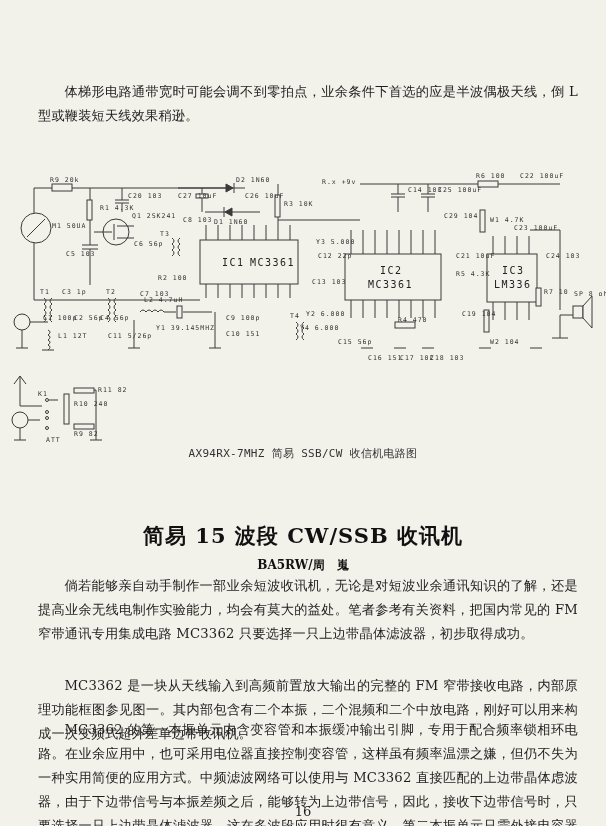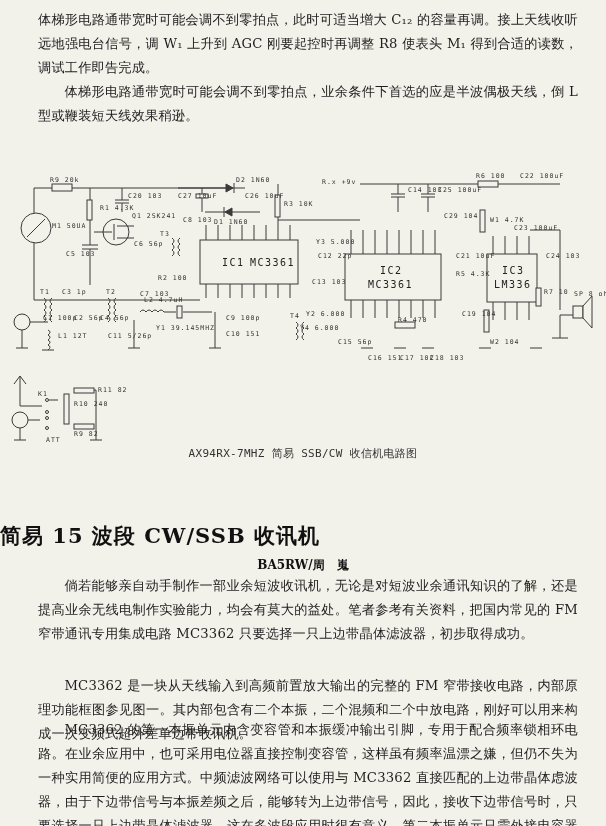--- a/index.html
+++ b/index.html
@@ -25,21 +25,21 @@
     font-family: "DejaVu Sans Mono", "Liberation Mono", monospace;
     font-size: 6.5px; fill: #333; letter-spacing: 1px;
   }
   .schematic .ic-label { font-size: 10px; letter-spacing: 1.5px; fill: #222; }
   .caption {
     position: absolute; top: 446px; left: 0; width: 606px; text-align: center;
     font-family: "DejaVu Sans Mono", "Liberation Mono", monospace;
     font-size: 11px; color: #333; letter-spacing: 0.3px;
   }
   .article-title {
-    position: absolute; top: 522px; left: 0; width: 606px; text-align: left;
+    position: absolute; top: 522px; left: 0; width: 606px; text-align: center;
     font-size: 21px; font-weight: bold; letter-spacing: 1px; color: #111;
   }
   .byline {
     position: absolute; top: 557px; left: 0; width: 606px; text-align: center;
     font-size: 12px; font-weight: bold; color: #111;
   }
   .page-number {
     position: absolute; top: 804px; left: 0; width: 606px; text-align: center;
     font-size: 13px; color: #222;
   }
@@ -57,21 +57,20 @@
     font-family: "DejaVu Sans", "Liberation Sans", sans-serif;
     font-weight: bold; font-size: 13.5px; color: #1a5aa8;
     line-height: 22px; text-align: center;
   }
 </style>
 </head>
 <body>
 
 <div class="page">
 
-  <div class="para" style="top:8px;">体梯形电路通带宽时可能会调不到零拍点，此时可适当增大 C₁₂ 的容量再调。接上天线收听远地强电台信号，调 W₁ 上升到 AGC 刚要起控时再调整 R8 使表头 M₁ 得到合适的读数，调试工作即告完成。</div>
   <div class="para indent" style="top:80px;">体梯形电路通带宽时可能会调不到零拍点，业余条件下首选的应是半波偶极天线，倒 L 型或鞭装短天线效果稍逊。</div>
 
   <div class="schematic">
     <svg viewBox="0 0 606 280" xmlns="http://www.w3.org/2000/svg">
       <g stroke="#3a3a3a" stroke-width="1" fill="none">
 
         <line x1="34" y1="18" x2="230" y2="18"></line>
         <rect x="52" y="14" width="20" height="7" fill="#f2f1ea"></rect>
         <line x1="360" y1="14" x2="560" y2="14"></line>
         <rect x="478" y="11" width="20" height="6" fill="#f2f1ea"></rect>
@@ -315,14 +314,15 @@
 
   <div class="caption">AX94RX-7MHZ 简易 SSB/CW 收信机电路图</div>
 
   <div class="article-title">简易 15 波段 CW/SSB 收讯机</div>
   <div class="byline">BA5RW/周　嵬</div>
 
   <div class="para indent" style="top:574px;">倘若能够亲自动手制作一部业余短波收讯机，无论是对短波业余通讯知识的了解，还是提高业余无线电制作实验能力，均会有莫大的益处。笔者参考有关资料，把国内常见的 FM 窄带通讯专用集成电路 MC3362 只要选择一只上边带晶体滤波器，初步取得成功。</div>
   <div class="para indent" style="top:646px;margin-top:28px;">MC3362 是一块从天线输入到高频前置放大输出的完整的 FM 窄带接收电路，内部原理功能框图参见图一。其内部包含有二个本振，二个混频和二个中放电路，刚好可以用来构成一次变频式超外差单边带收讯机。</div>
   <div class="para indent" style="top:718px;">MC3362 的第一本振单元内含变容管和本振缓冲输出引脚，专用于配合频率锁相环电路。在业余应用中，也可采用电位器直接控制变容管，这样虽有频率温漂之嫌，但仍不失为一种实用简便的应用方式。中频滤波网络可以使用与 MC3362 直接匹配的上边带晶体虑波器，由于下边带信号与本振差频之后，能够转为上边带信号，因此，接收下边带信号时，只要选择一只上边带晶体滤波器，这在多波段应用时很有意义。第二本振单元只需外接电容器及中</div>
 
+  <div class="page-number">16</div>
 
 </div>
 
 </body></html>

